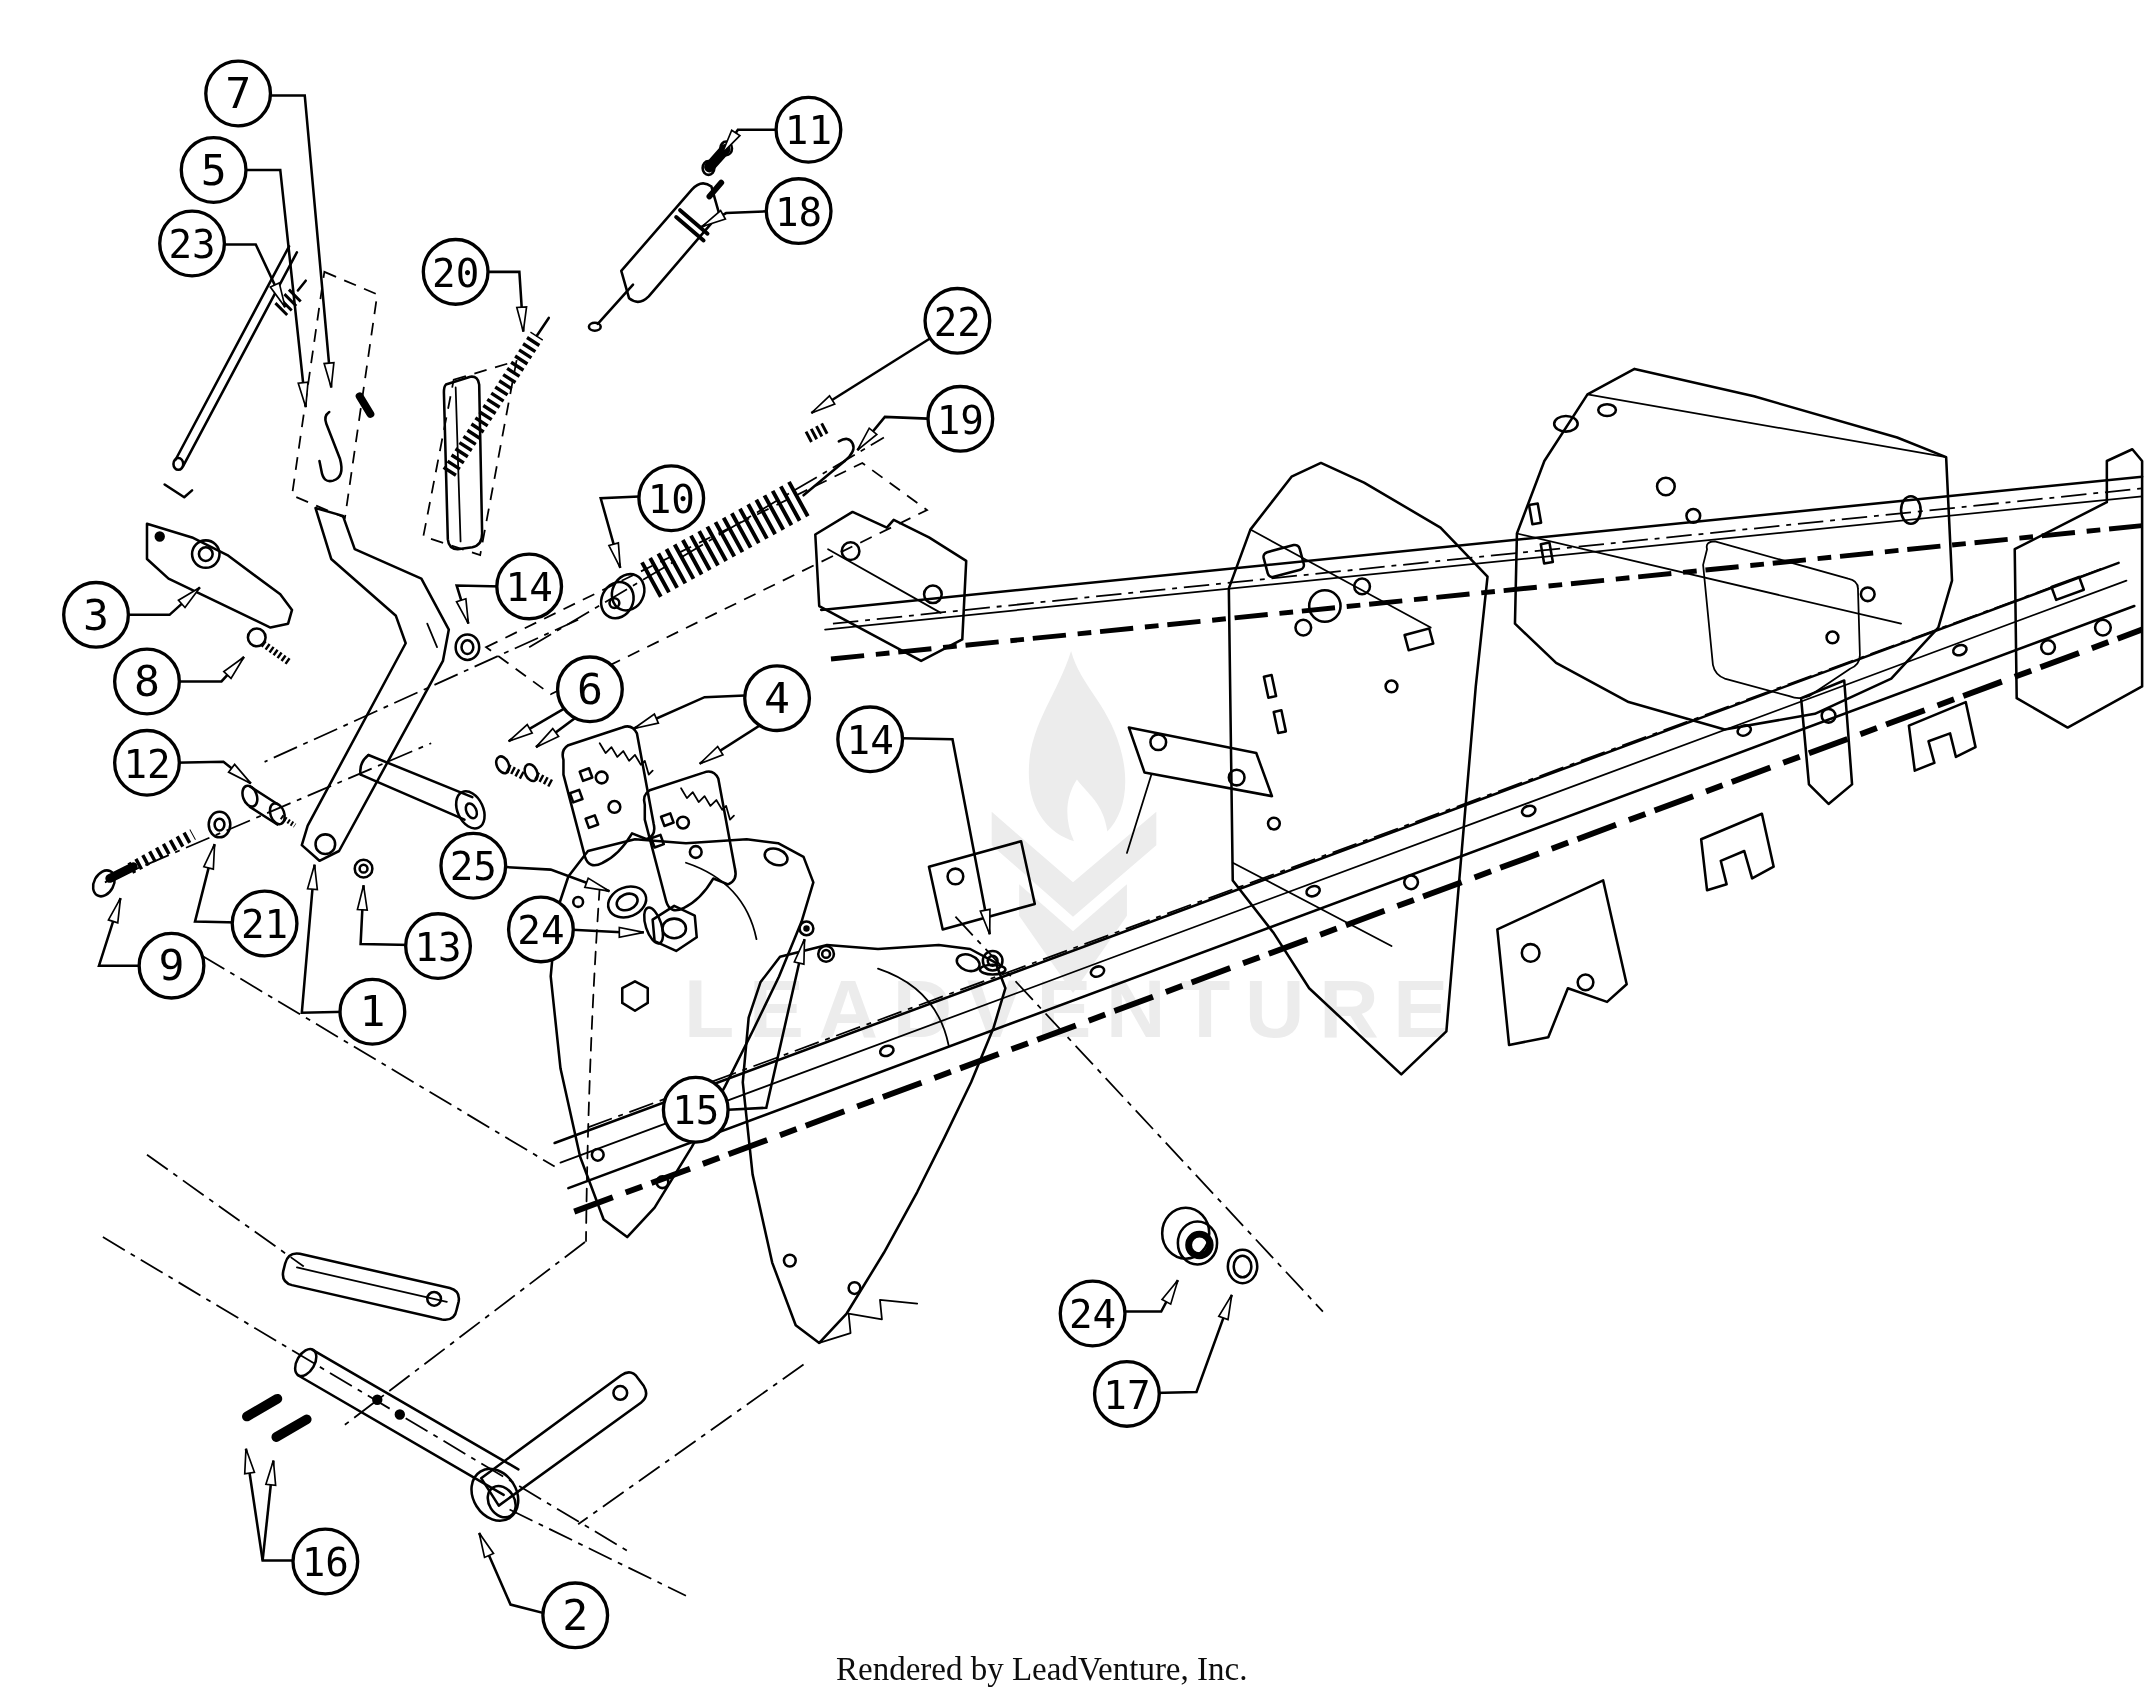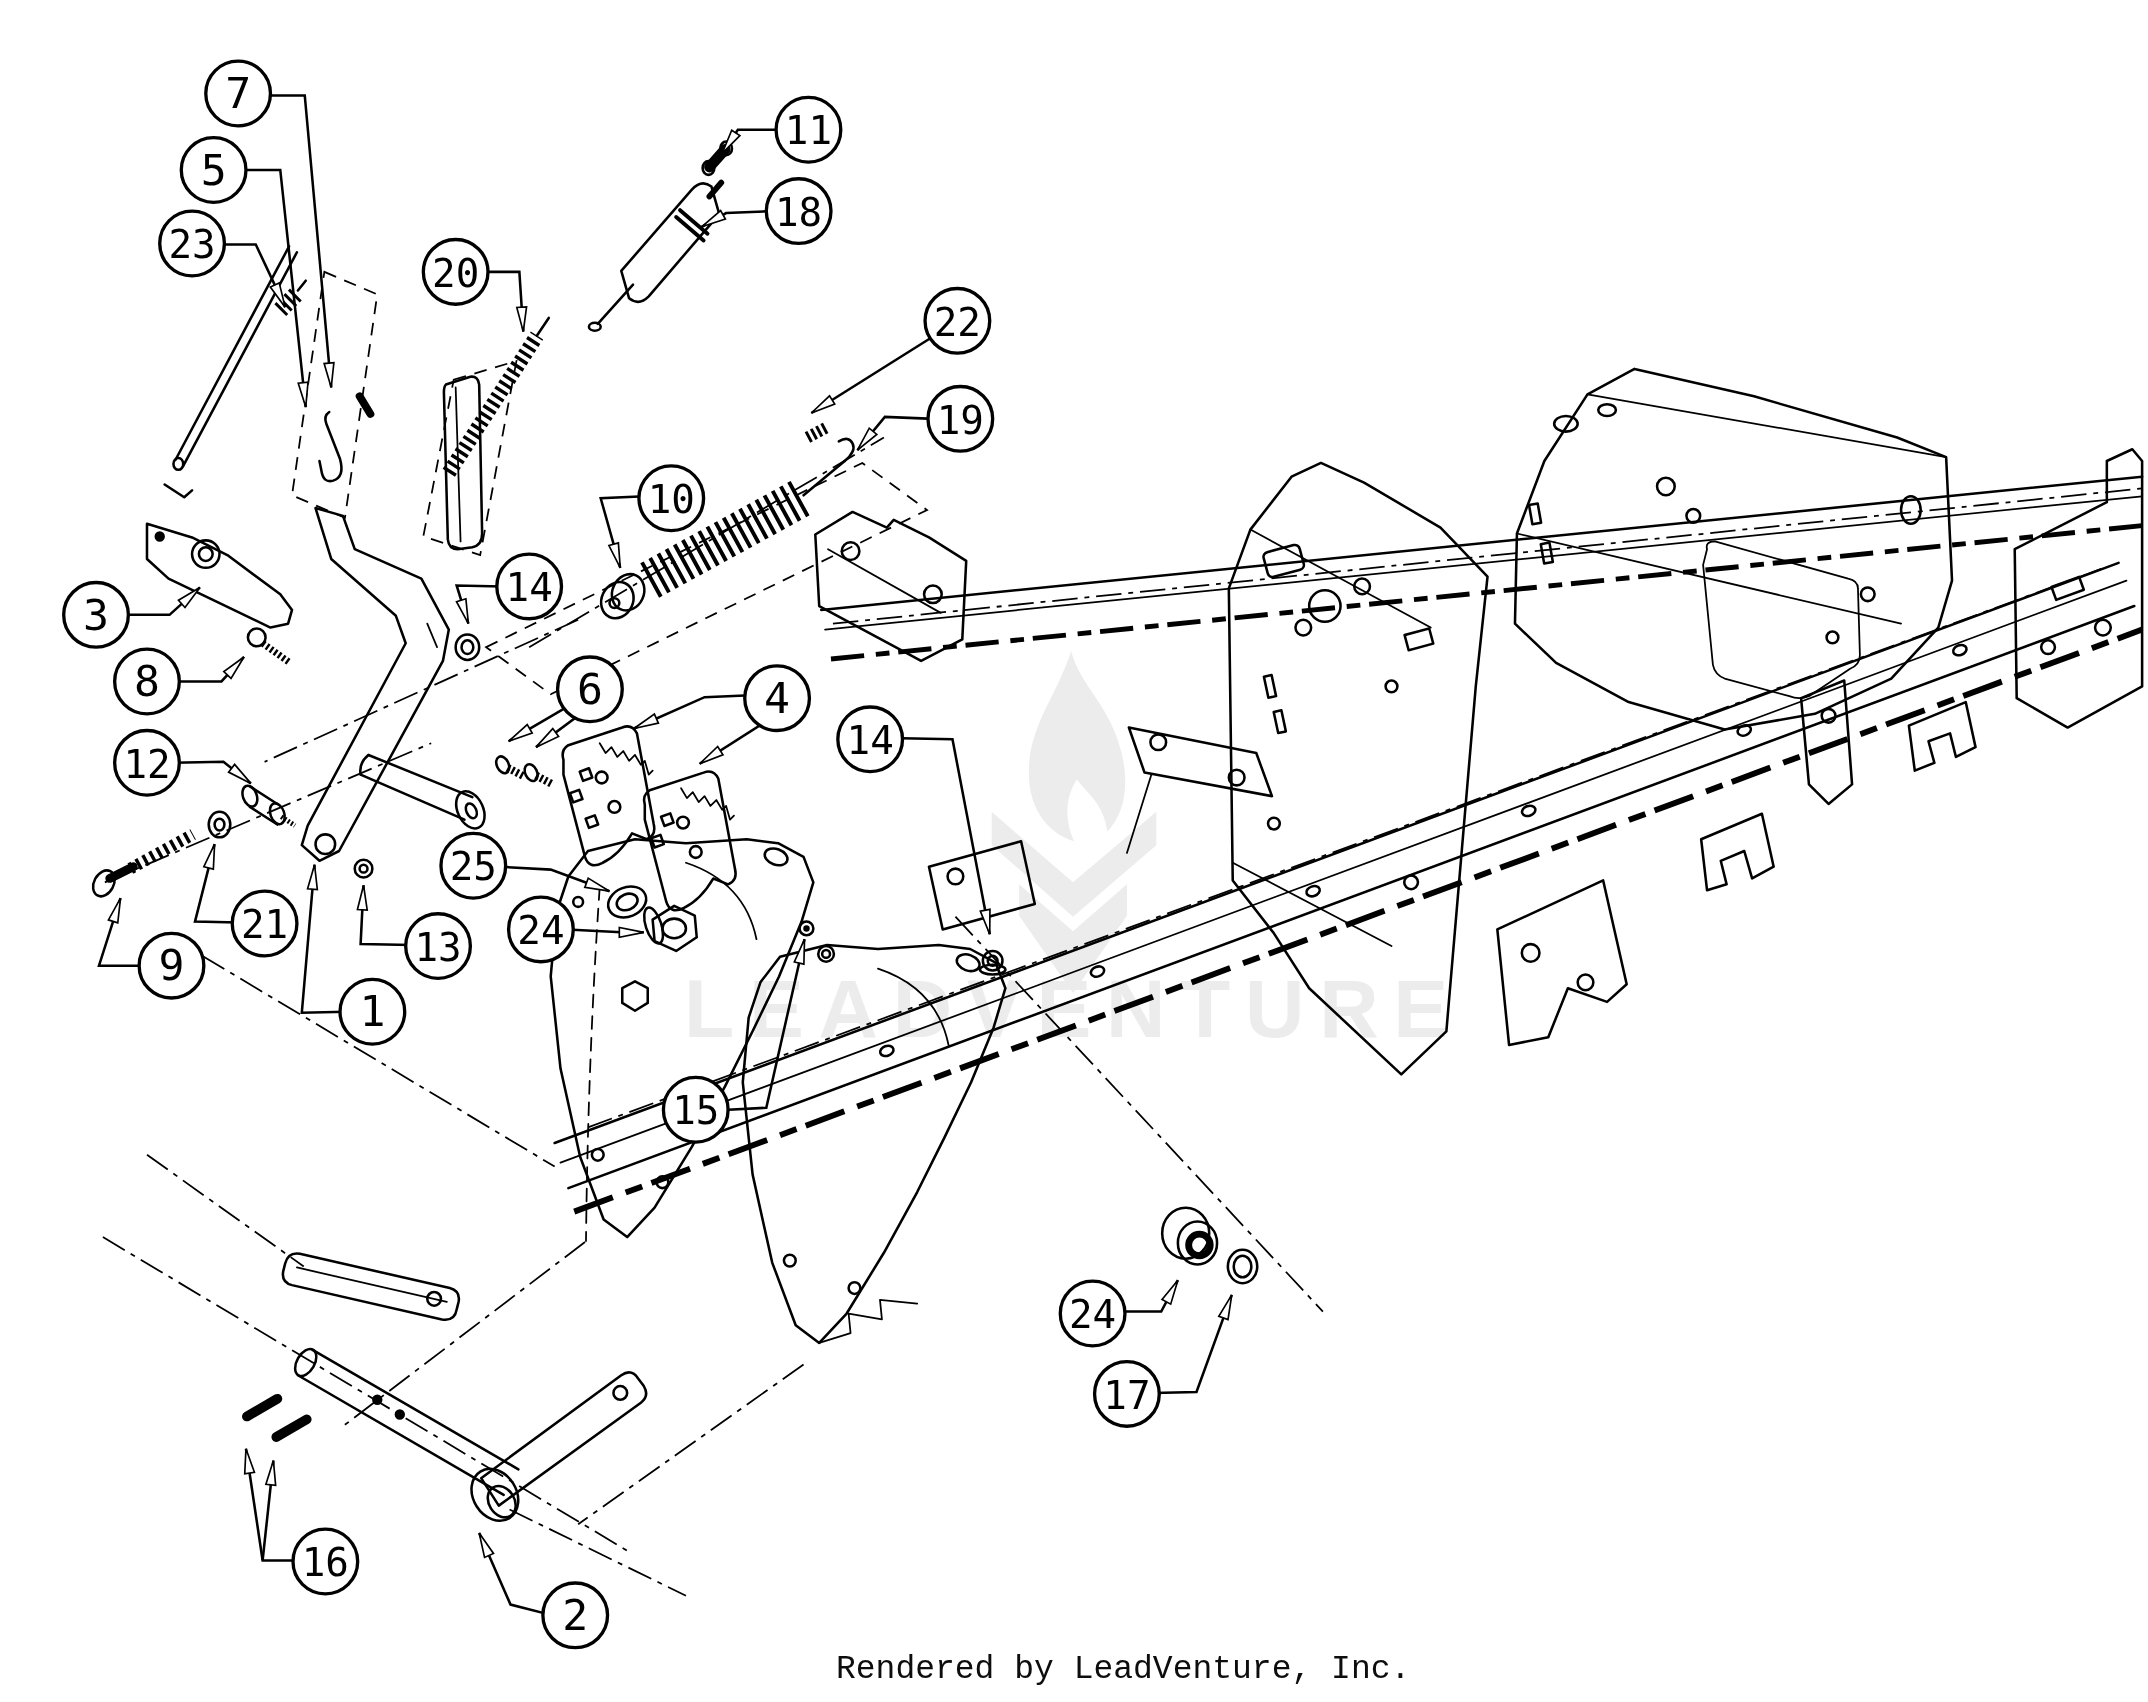--- a/index.html
+++ b/index.html
@@ -11,21 +11,21 @@
   .dashdot{stroke:#000;fill:none;stroke-width:1.8;stroke-dasharray:26 7 5 7;}
   .phantom{stroke:#000;fill:none;stroke-width:1.8;stroke-dasharray:13 9;}
   .coil{stroke:#000;fill:none;stroke-linecap:butt;}
   .leader{stroke:#000;fill:none;stroke-width:2.6;}
   .callout-circle{fill:#fff;stroke:#000;stroke-width:3.4;}
   .callout-num{font-family:"DejaVu Sans Mono","Liberation Mono",monospace;fill:#000;
                text-anchor:middle;}
   #watermark-text{font-family:"Liberation Sans",sans-serif;font-weight:bold;
                   font-size:84px;letter-spacing:15px;fill:#ececec;}
   #footer-credit{position:absolute;left:836px;top:1651px;font-size:33px;color:#0d0d0d;
-                 font-family:Liberation Mono, monospace;white-space:nowrap;}
+                 font-family:Liberation Serif, serif;white-space:nowrap;}
   .wm{fill:#ececec;stroke:none;}
 </style>
 </head>
 <body>
 
 <div id="stage">
 <svg width="2148" height="1703" viewBox="0 0 2192 1737">
   <defs>
     <marker id="arw" viewBox="0 0 28 14" refX="27" refY="7" markerWidth="28" markerHeight="14" orient="auto" markerUnits="userSpaceOnUse">
       <path d="M27,7 L2,2 L2,12 Z" fill="#ffffff" stroke="#000" stroke-width="1.7"></path>

